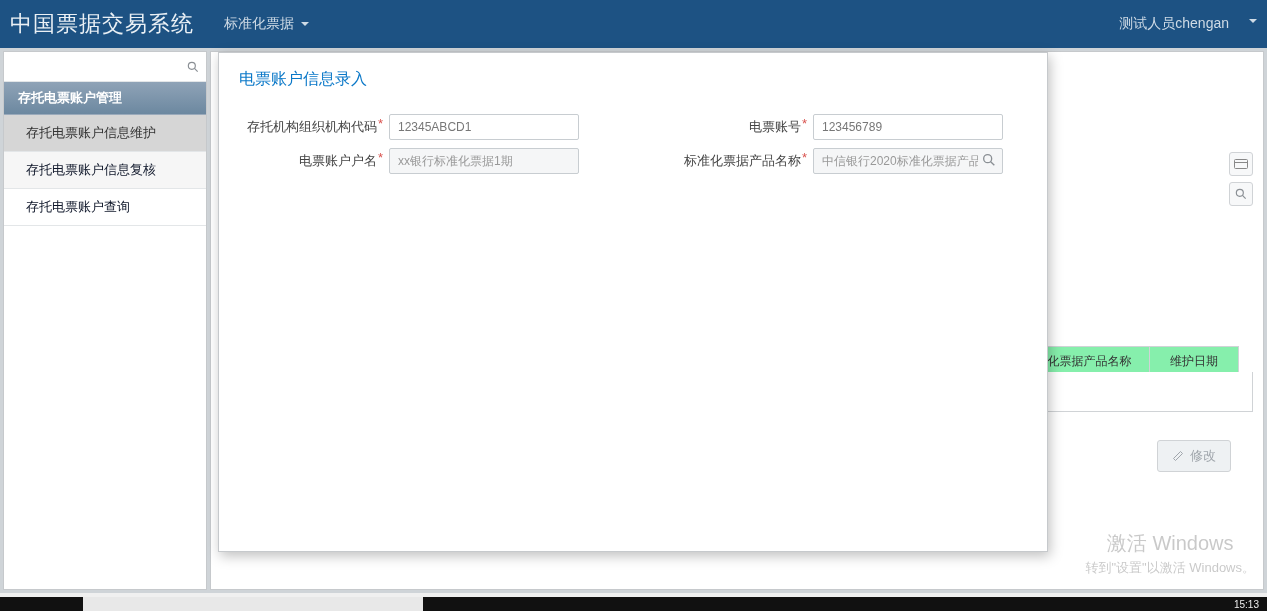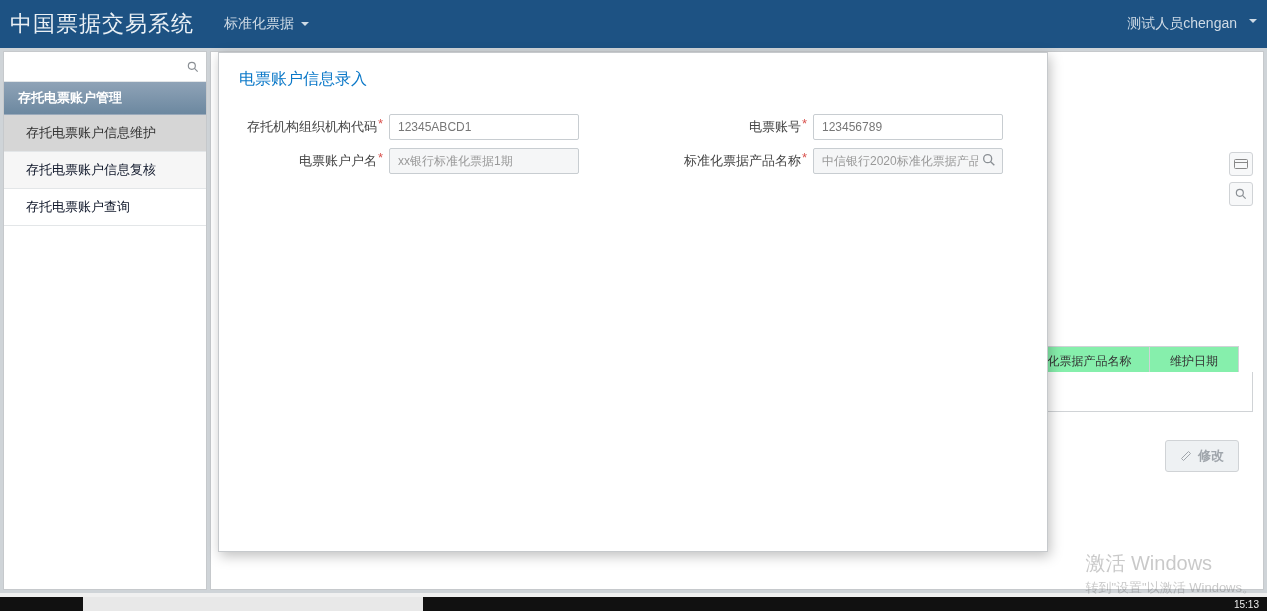--- a/index.html
+++ b/index.html
@@ -37,21 +37,21 @@
       align-items: center;
       gap: 7px;
       cursor: pointer;
     }
     .top-header .spacer { flex: 1; }
     .top-header .user {
       font-size: 14px;
       color: #cfdbe6;
       display: flex;
       align-items: flex-start;
-      gap: 12px;
+      gap: 20px;
       cursor: pointer;
     }
     .caret {
       border: 4px solid transparent;
       border-top-color: #cfdbe6;
       margin-top: 4px;
     }
 
     
     .main-wrap {
@@ -156,31 +156,30 @@
       right: 10px;
       width: 210px;
       height: 40px;
       border: 1px solid #d0d3d6;
       border-top: none;
       background: #fff;
     }
     .bg-modify-btn {
       position: absolute;
       top: 388px;
-      right: 24px;
+      right: 32px;
       padding: 6px 14px;
       border: 1px solid #d0d3d6;
       background: #eef1f3;
       font-size: 13px;
       color: #a0a6ac;
       border-radius: 3px;
       display: flex;
       align-items: center;
       gap: 6px;
-      font-weight: bold;
     }
 
     
     .modal {
       position: absolute;
       left: 218px;
       top: 52px;
       width: 830px;
       height: 500px;
       background: #fff;
@@ -292,23 +291,23 @@
     .btn-default {
       background: #eef0f2;
       color: #555;
       border-color: #c8cdd1;
     }
 
     
     .watermark {
       position: absolute;
       right: 12px;
-      bottom: 14px;
+      bottom: 34px;
       color: rgba(100,100,100,0.35);
-      text-align: left;
+      text-align: center;
       z-index: 30;
     }
     .watermark .w1 { font-size: 20px; }
     .watermark .w2 { font-size: 13px; margin-top: 2px; }
 
     
     .taskbar {
       position: absolute;
       bottom: 0;
       left: 0;

